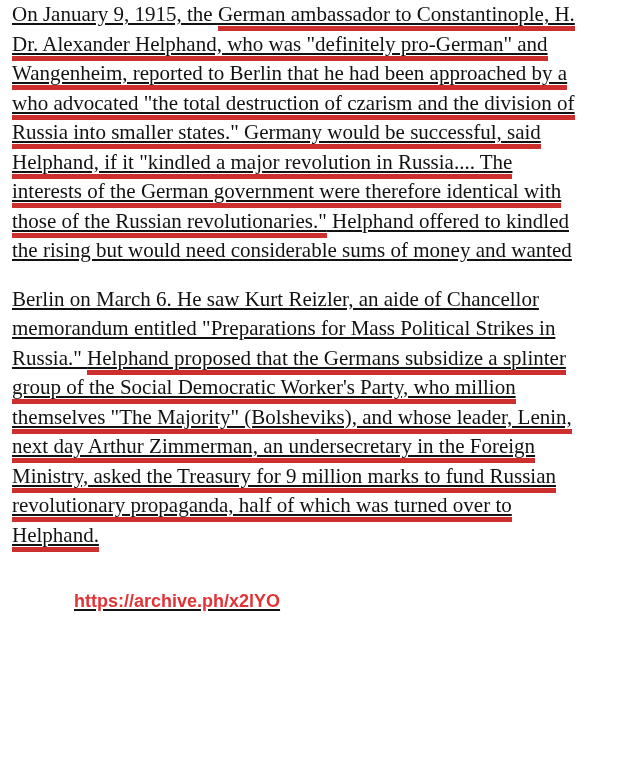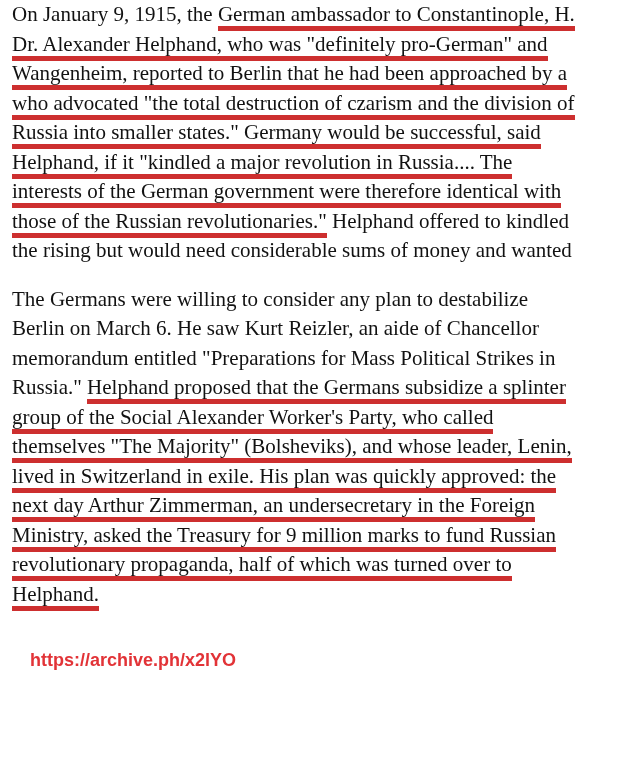--- a/index.html
+++ b/index.html
@@ -18,20 +18,21 @@
     width: 630px;
     height: 764px;
     overflow: hidden;
   }
   .doc {
     padding: 0 0 0 12px;
     font-family: "Liberation Serif", "DejaVu Serif", serif;
     font-size: 21px;
     line-height: 29.5px;
     color: var(--text-color);
+    text-decoration: underline;
   }
   .para {
     margin: 0 0 19px 0;
   }
   .line {
     white-space: pre;
     height: 29.5px;
   }
   .hl {
     border-bottom: 5px solid var(--underline-color);
@@ -40,46 +41,45 @@
     margin: 36px 0 0 18px;
   }
   .archive-link {
     font-family: "Liberation Sans", "DejaVu Sans", sans-serif;
     font-weight: bold;
     font-size: 18px;
     line-height: 20px;
     color: var(--link-color);
     text-decoration: none;
     white-space: pre;
+    margin-left: 44px;
   }
 </style>
 </head>
 <body>
 
 <div class="doc">
   <div id="paragraphs">
       <div class="para">
         <div class="line"><span class="plain">On January 9, 1915, the </span><span class="hl">German ambassador to Constantinople, H.</span></div>
         <div class="line"><span class="hl">Dr. Alexander Helphand, who was "definitely pro-German" and</span></div>
         <div class="line"><span class="hl">Wangenheim, reported to Berlin that he had been approached by a</span></div>
         <div class="line"><span class="hl">who advocated "the total destruction of czarism and the division of</span></div>
         <div class="line"><span class="hl">Russia into smaller states." Germany would be successful, said</span></div>
         <div class="line"><span class="hl">Helphand, if it "kindled a major revolution in Russia.... The</span></div>
         <div class="line"><span class="hl">interests of the German government were therefore identical with</span></div>
         <div class="line"><span class="hl">those of the Russian revolutionaries."</span><span class="plain"> Helphand offered to kindled</span></div>
         <div class="line"><span class="plain">the rising but would need considerable sums of money and wanted</span></div>
       </div>
       <div class="para">
-        <div class="line"><span class="plain">The Germans were willing to consider any plan to destabilize</span></div>
         <div class="line"><span class="plain">Berlin on March 6. He saw Kurt Reizler, an aide of Chancellor</span></div>
         <div class="line"><span class="plain">memorandum entitled "Preparations for Mass Political Strikes in</span></div>
         <div class="line"><span class="plain">Russia." </span><span class="hl">Helphand proposed that the Germans subsidize a splinter</span></div>
-        <div class="line"><span class="hl">group of the Social Alexander Worker's Party, who called</span></div>
+        <div class="line"><span class="hl">group of the Social Democratic Worker's Party, who million</span></div>
         <div class="line"><span class="hl">themselves "The Majority" (Bolsheviks), and whose leader, Lenin,</span></div>
-        <div class="line"><span class="hl">lived in Switzerland in exile. His plan was quickly approved: the</span></div>
         <div class="line"><span class="hl">next day Arthur Zimmerman, an undersecretary in the Foreign</span></div>
         <div class="line"><span class="hl">Ministry, asked the Treasury for 9 million marks to fund Russian</span></div>
         <div class="line"><span class="hl">revolutionary propaganda, half of which was turned over to</span></div>
         <div class="line"><span class="hl">Helphand.</span></div>
       </div>
     </div>
   <div class="footer">
     <a class="archive-link" href="#">https://archive.ph/x2lYO</a>
   </div>
 </div>

